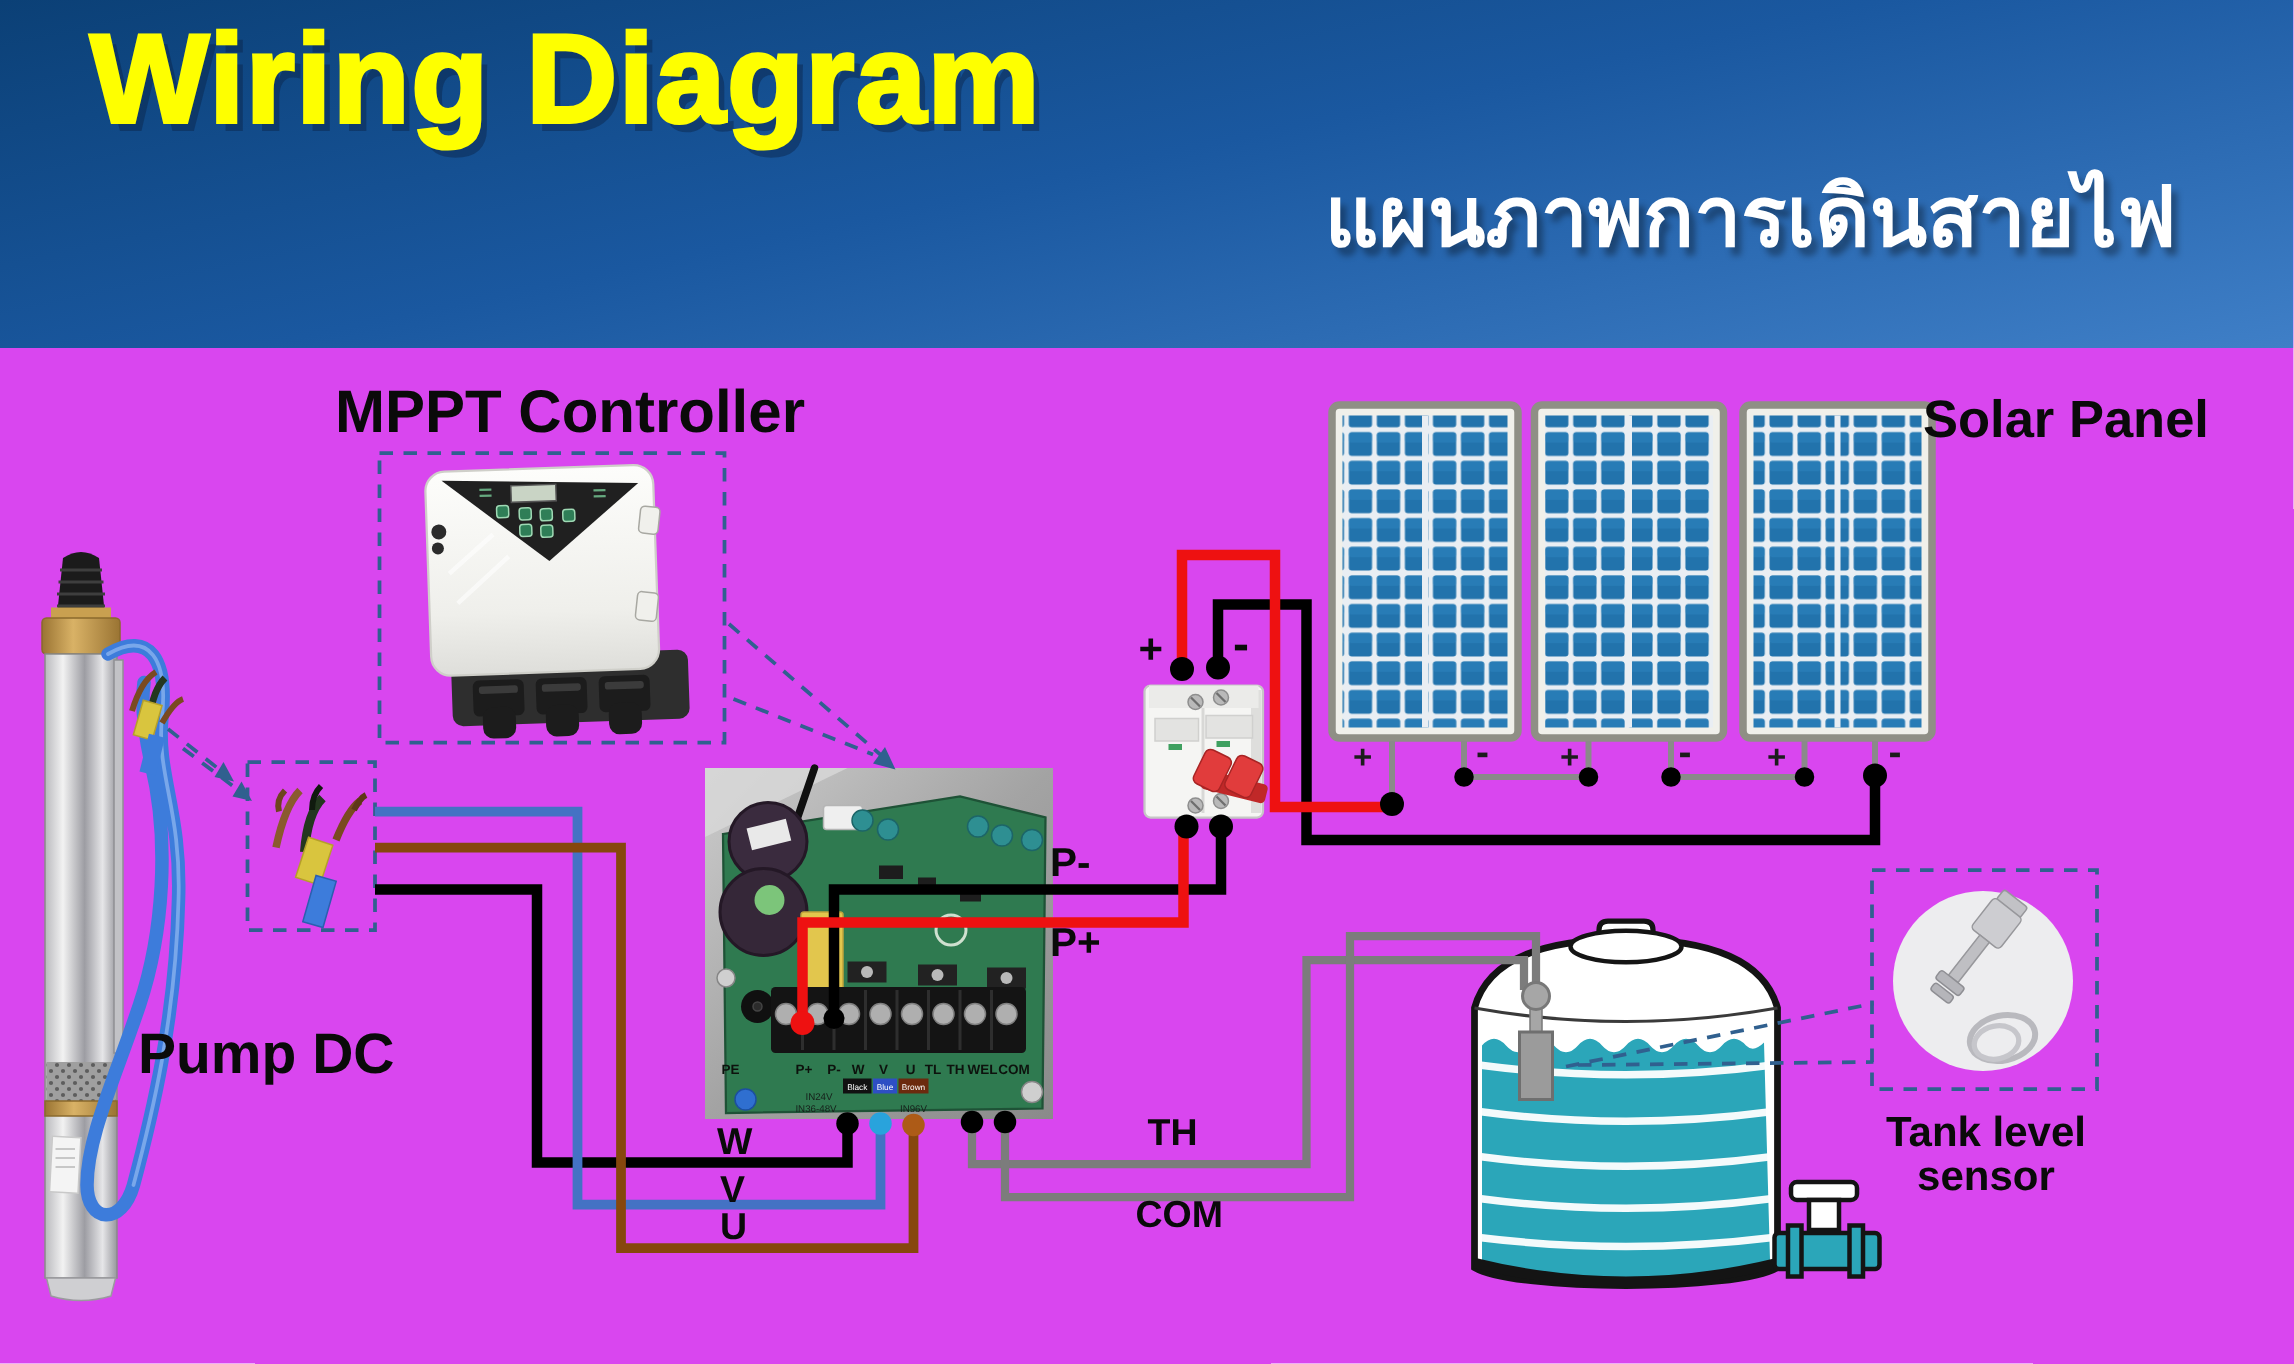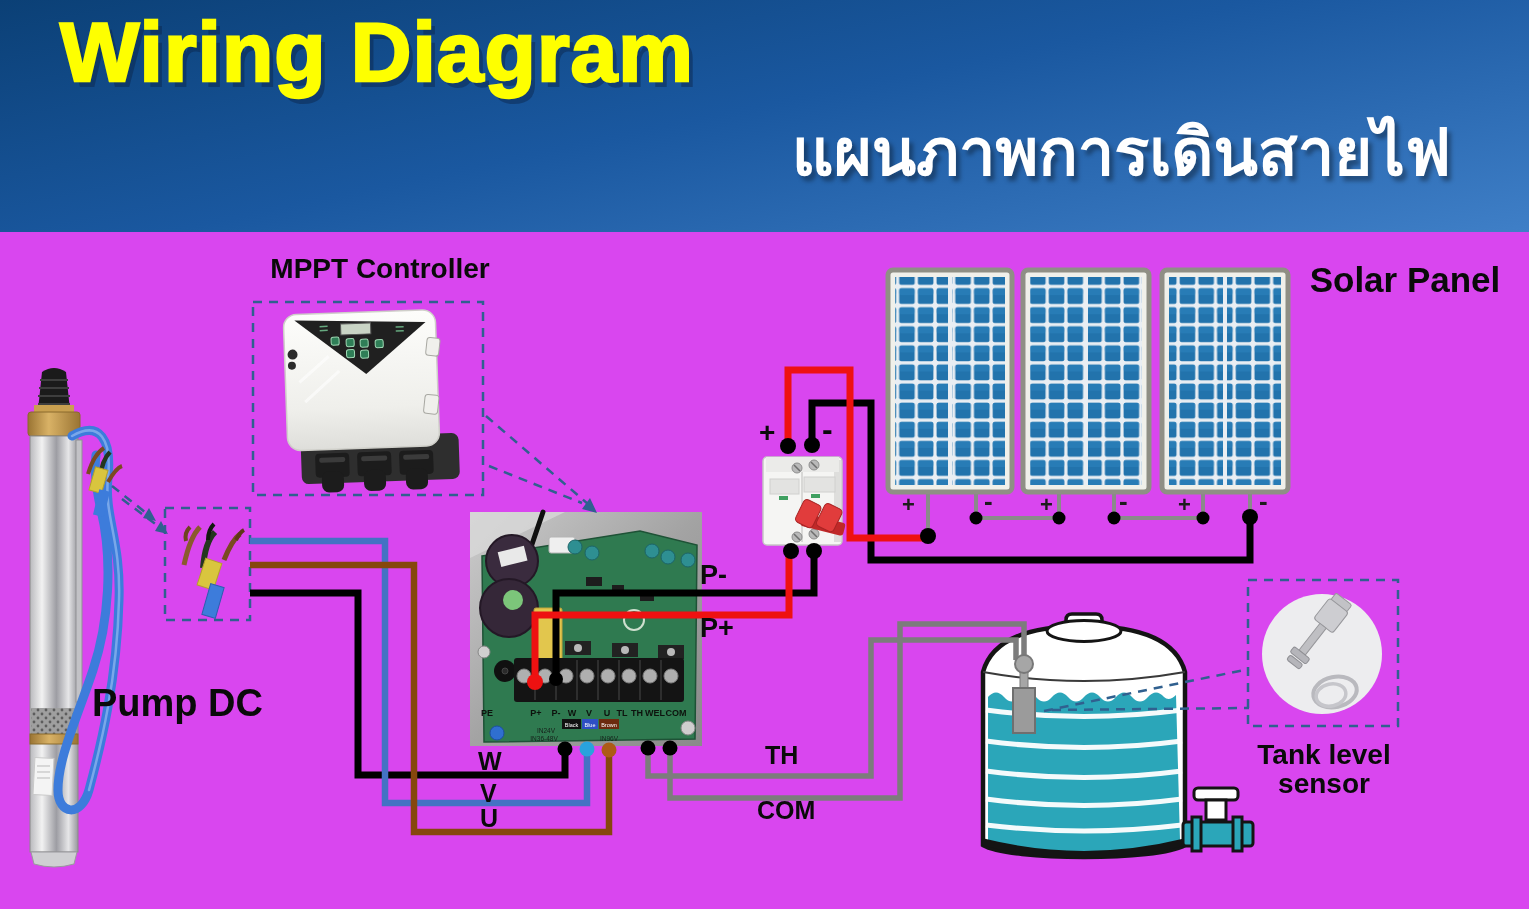--- a/index.html
+++ b/index.html
@@ -3,25 +3,25 @@
 <meta charset="utf-8">
 <style>
   html,body{margin:0;padding:0;background:#fff;}
   .stage{position:relative;width:1529px;height:909px;background:#d946ef;overflow:hidden;
          font-family:"Liberation Sans",sans-serif;}
   .header{position:absolute;left:0;top:0;width:1529px;height:232px;
           background:linear-gradient(168deg,#0b4076 0%,#1a58a0 48%,#3f7fc7 100%);}
   .title{position:absolute;left:60px;top:4px;font-size:84px;font-weight:bold;
          color:#feff00;letter-spacing:1px;-webkit-text-stroke:2.5px #feff00;
          text-shadow:5px 6px 0 rgba(10,35,70,.45);white-space:nowrap;}
-  .subtitle{position:absolute;right:78px;top:100px;font-size:65px;font-weight:bold;color:#ffffff;
+  .subtitle{position:absolute;right:78px;top:100px;font-size:56px;font-weight:bold;color:#ffffff;
             text-shadow:4px 5px 4px rgba(0,0,0,.35);white-space:nowrap;}
   .lbl{position:absolute;font-weight:bold;color:#0a0a0a;line-height:1.05;white-space:nowrap;}
-  .mppt-lbl{left:218px;top:254px;width:324px;font-size:28px;text-align:center;}
-  .solar-lbl{left:1282px;top:262px;width:246px;font-size:35px;text-align:center;}
+  .mppt-lbl{left:218px;top:254px;width:324px;font-size:40px;text-align:center;}
+  .solar-lbl{left:1282px;top:262px;width:246px;font-size:35px;}
   .breaker-lbl{left:618px;top:441px;width:148px;font-size:28px;text-align:center;}
   .pump-lbl{left:92px;top:684px;font-size:38px;}
   .tank-lbl{left:1246px;top:740px;width:156px;font-size:28px;text-align:center;}
   .wlbl{font-size:25px;}
   .sign{font-size:22px;font-weight:bold;color:#1c1c1c;}
   svg{position:absolute;left:0;top:0;}
 </style>
 </head>
 <body>
 

